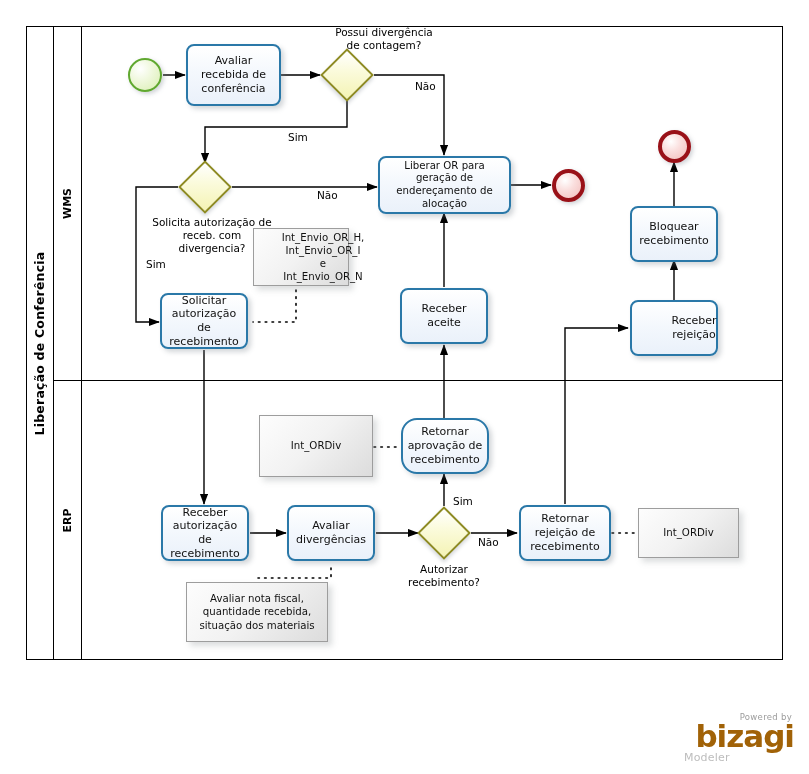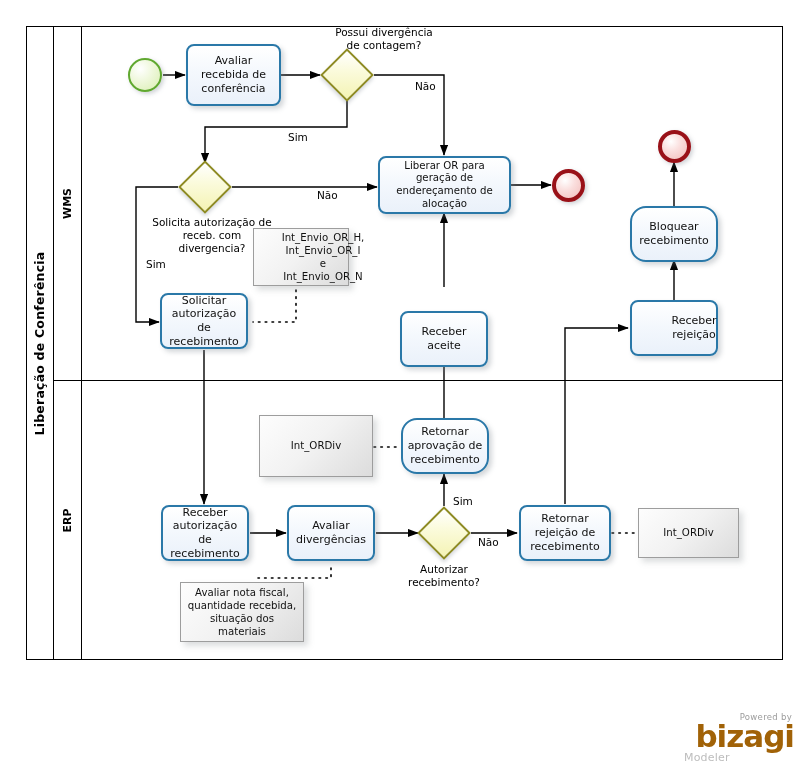--- a/index.html
+++ b/index.html
@@ -255,25 +255,25 @@
   <div class="flowlabel" style="left:146px; top:258px;">Sim</div>
 
   <div class="annot" style="left:253px; top:228px; width:96px; height:58px;padding-left:48px;">Int_Envio_OR_H, Int_Envio_OR_I e Int_Envio_OR_N</div>
 
   <div class="task" style="left:160px; top:293px; width:88px; height:56px;">Solicitar autorização de recebimento</div>
 
   <div class="task small-text" style="left:378px; top:156px; width:133px; height:58px;">Liberar OR para geração de endereçamento de alocação</div>
 
   <div class="event end" style="left:552px; top:169px; width:33px; height:33px;"></div>
 
-  <div class="task" style="left:400px; top:288px; width:88px; height:56px;margin-top:23px;">Receber aceite</div>
+  <div class="task" style="left:400px; top:288px; width:88px; height:56px;">Receber aceite</div>
 
   <div class="task" style="left:630px; top:300px; width:88px; height:56px;padding-left:44px;">Receber rejeição</div>
 
-  <div class="task" style="left:630px; top:206px; width:88px; height:56px;border-radius:16px;">Bloquear recebimento</div>
+  <div class="task" style="left:630px; top:206px; width:88px; height:56px;">Bloquear recebimento</div>
 
   <div class="event end" style="left:658px; top:130px; width:33px; height:33px;"></div>
 
   <div class="annot" style="left:259px; top:415px; width:114px; height:62px;">Int_ORDiv</div>
 
   <div class="task" style="left:401px; top:418px; width:88px; height:56px;border-radius:16px;">Retornar aprovação de recebimento</div>
 
   <div class="task" style="left:161px; top:505px; width:88px; height:56px;">Receber autorização de recebimento</div>
 
   <div class="task" style="left:287px; top:505px; width:88px; height:56px;">Avaliar divergências</div>
@@ -281,21 +281,21 @@
   <div class="gateway" style="left:425px; top:514px; width:38px; height:38px;"></div>
   <div class="gwlabel" style="left:392px; top:563px; width:104px;">Autorizar recebimento?</div>
 
   <div class="flowlabel" style="left:453px; top:495px;">Sim</div>
   <div class="flowlabel" style="left:478px; top:536px;">Não</div>
 
   <div class="task" style="left:519px; top:505px; width:92px; height:56px;">Retornar rejeição de recebimento</div>
 
   <div class="annot" style="left:638px; top:508px; width:101px; height:50px;">Int_ORDiv</div>
 
-  <div class="annot" style="left:180px; top:582px; width:124px; height:60px;">Avaliar nota fiscal, quantidade recebida, situação dos materiais</div>
+  <div class="annot" style="left:186px; top:582px; width:142px; height:60px;">Avaliar nota fiscal, quantidade recebida, situação dos materiais</div>
 
   <div class="logo" style="left:648px; top:712px; width:146px;">
     <p class="powered">Powered by</p>
     <p class="brand">bizagi</p>
     <p class="modeler" style="text-align:left; padding-left:36px;">Modeler</p>
   </div>
 
 </div>
 
 </body></html>

